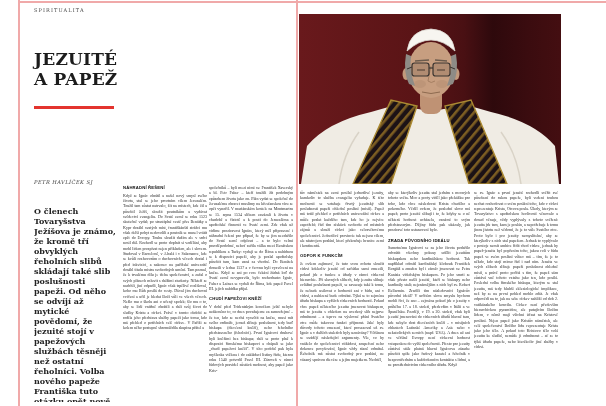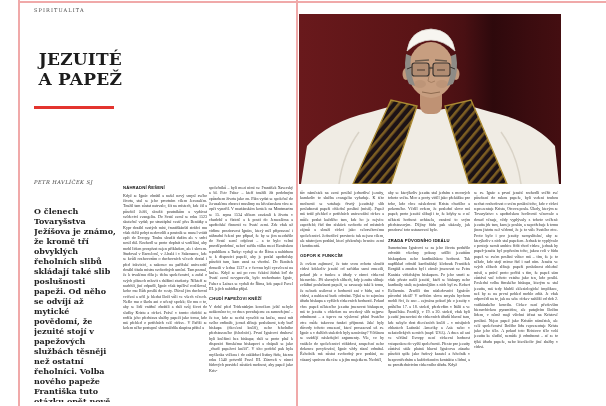--- a/index.html
+++ b/index.html
@@ -11,21 +11,21 @@
   .rule-top{position:absolute;left:18px;top:1px;width:588px;height:1.5px;background:var(--rulepink,#f0a9a9);}
   .rule-left{position:absolute;left:18px;top:0;width:1.5px;height:406px;background:var(--rulepink,#f0a9a9);}
   .rule-fold{position:absolute;left:296px;top:0;width:1.5px;height:406px;background:var(--rulepink,#f0a9a9);}
 
   .kicker{
     position:absolute;left:34px;top:7px;
     font:400 5px "DejaVu Serif",serif;letter-spacing:1.1px;color:#4a4a4a;
   }
   .title{
     position:absolute;left:34px;top:49px;width:88px;
-    font:700 17px/1.18 "DejaVu Serif",serif;color:#1c1c1c;letter-spacing:.2px;margin:0;text-align:right;
+    font:700 17px/1.18 "DejaVu Serif",serif;color:#1c1c1c;letter-spacing:.2px;margin:0;
   }
   .title-underline{position:absolute;left:34px;top:106px;width:80px;height:2.5px;background:var(--accent,#e3342e);}
   .author{
     position:absolute;left:34px;top:179px;
     font:italic 400 5.2px "DejaVu Serif",serif;letter-spacing:.4px;color:#3a3a3a;
   }
   .lead{
     position:absolute;left:34px;top:206px;width:83px;height:196px;overflow:hidden;
     font:700 8px/10px "DejaVu Serif",serif;color:#222;margin:0;hyphens:auto;
   }

